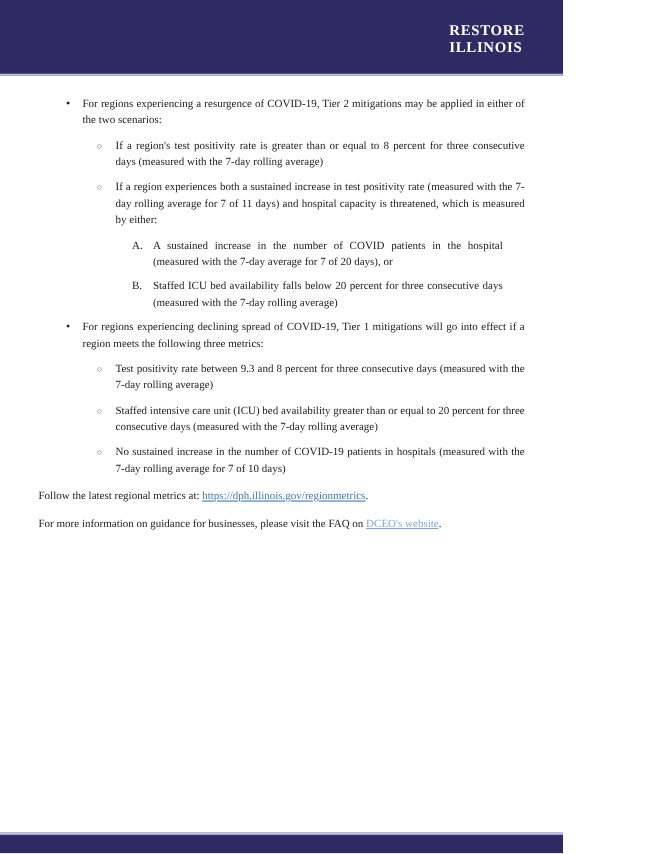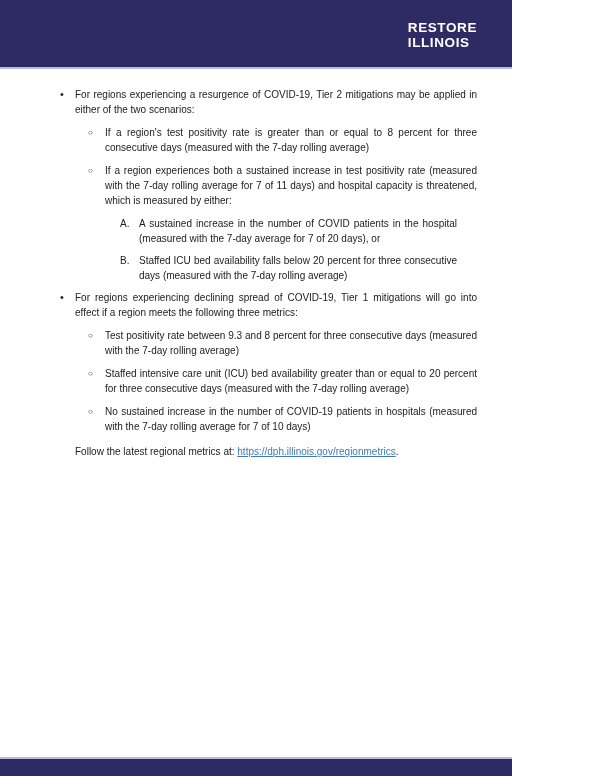--- a/index.html
+++ b/index.html
@@ -1,21 +1,21 @@
 <!DOCTYPE html>
 <html><head>
 <meta charset="utf-8">
 <style>
   html, body { margin: 0; padding: 0; background: #ffffff; }
   .page {
     position: relative;
     width: 512px;
     height: 776px;
     background: #ffffff;
-    font-family: Liberation Sans, sans-serif;
+    font-family: Liberation Serif, serif;
     color: #212121;
     overflow: hidden;
     box-sizing: border-box;
   }
   
   .topbar {
     position: relative;
     height: 67px;
     background: #2e2a64;
     border-bottom: 2px solid #b3bedb;
@@ -48,21 +48,21 @@
   .l2 .marker { width: 17px; font-size: 8px; line-height: 15px; }
   .l3 { margin-left: 85px; margin-right: 20px; margin-bottom: 7px; }
   .l3 .marker { width: 19px; font-size: 10px; line-height: 15px; }
   .note {
     font-style: italic;
     white-space: nowrap;
     letter-spacing: -0.12px;
     margin: 1px 0 9px 0;
     text-align: left;
   }
-  .linkline { text-align: left; white-space: nowrap; margin-bottom: 8px; margin-left: 40px; }
+  .linkline { text-align: left; white-space: nowrap; margin-bottom: 8px; }
   a.link-metrics { color: #4079b8; text-decoration: underline; cursor: pointer; }
   a.link-dceo { color: #82a9d4; text-decoration: underline; cursor: pointer; }
   
   .footerbar {
     position: absolute;
     left: 0; right: 0; bottom: 0;
     height: 17px;
     background: #2e2a64;
     border-top: 2px solid #b3bedb;
   }
@@ -123,18 +123,19 @@
     </div>
 
     <div class="li l2">
       <span class="marker">○</span>
       <span class="text">No sustained increase in the number of COVID-19 patients in hospitals (measured with the 7-day rolling average for 7 of 10 days)</span>
     </div>
 
 
     <p class="linkline"><span>Follow the latest regional metrics at: </span><a href="#" class="link-metrics">https://dph.illinois.gov/regionmetrics</a><span>.</span></p>
 
+    <p class="linkline"><span>For more information on guidance for businesses, please visit the FAQ on </span><a href="#" class="link-dceo">DCEO's website</a><span>.</span></p>
 
   </main>
 
   <footer class="footerbar"></footer>
 
 </div>
 
 </body></html>

